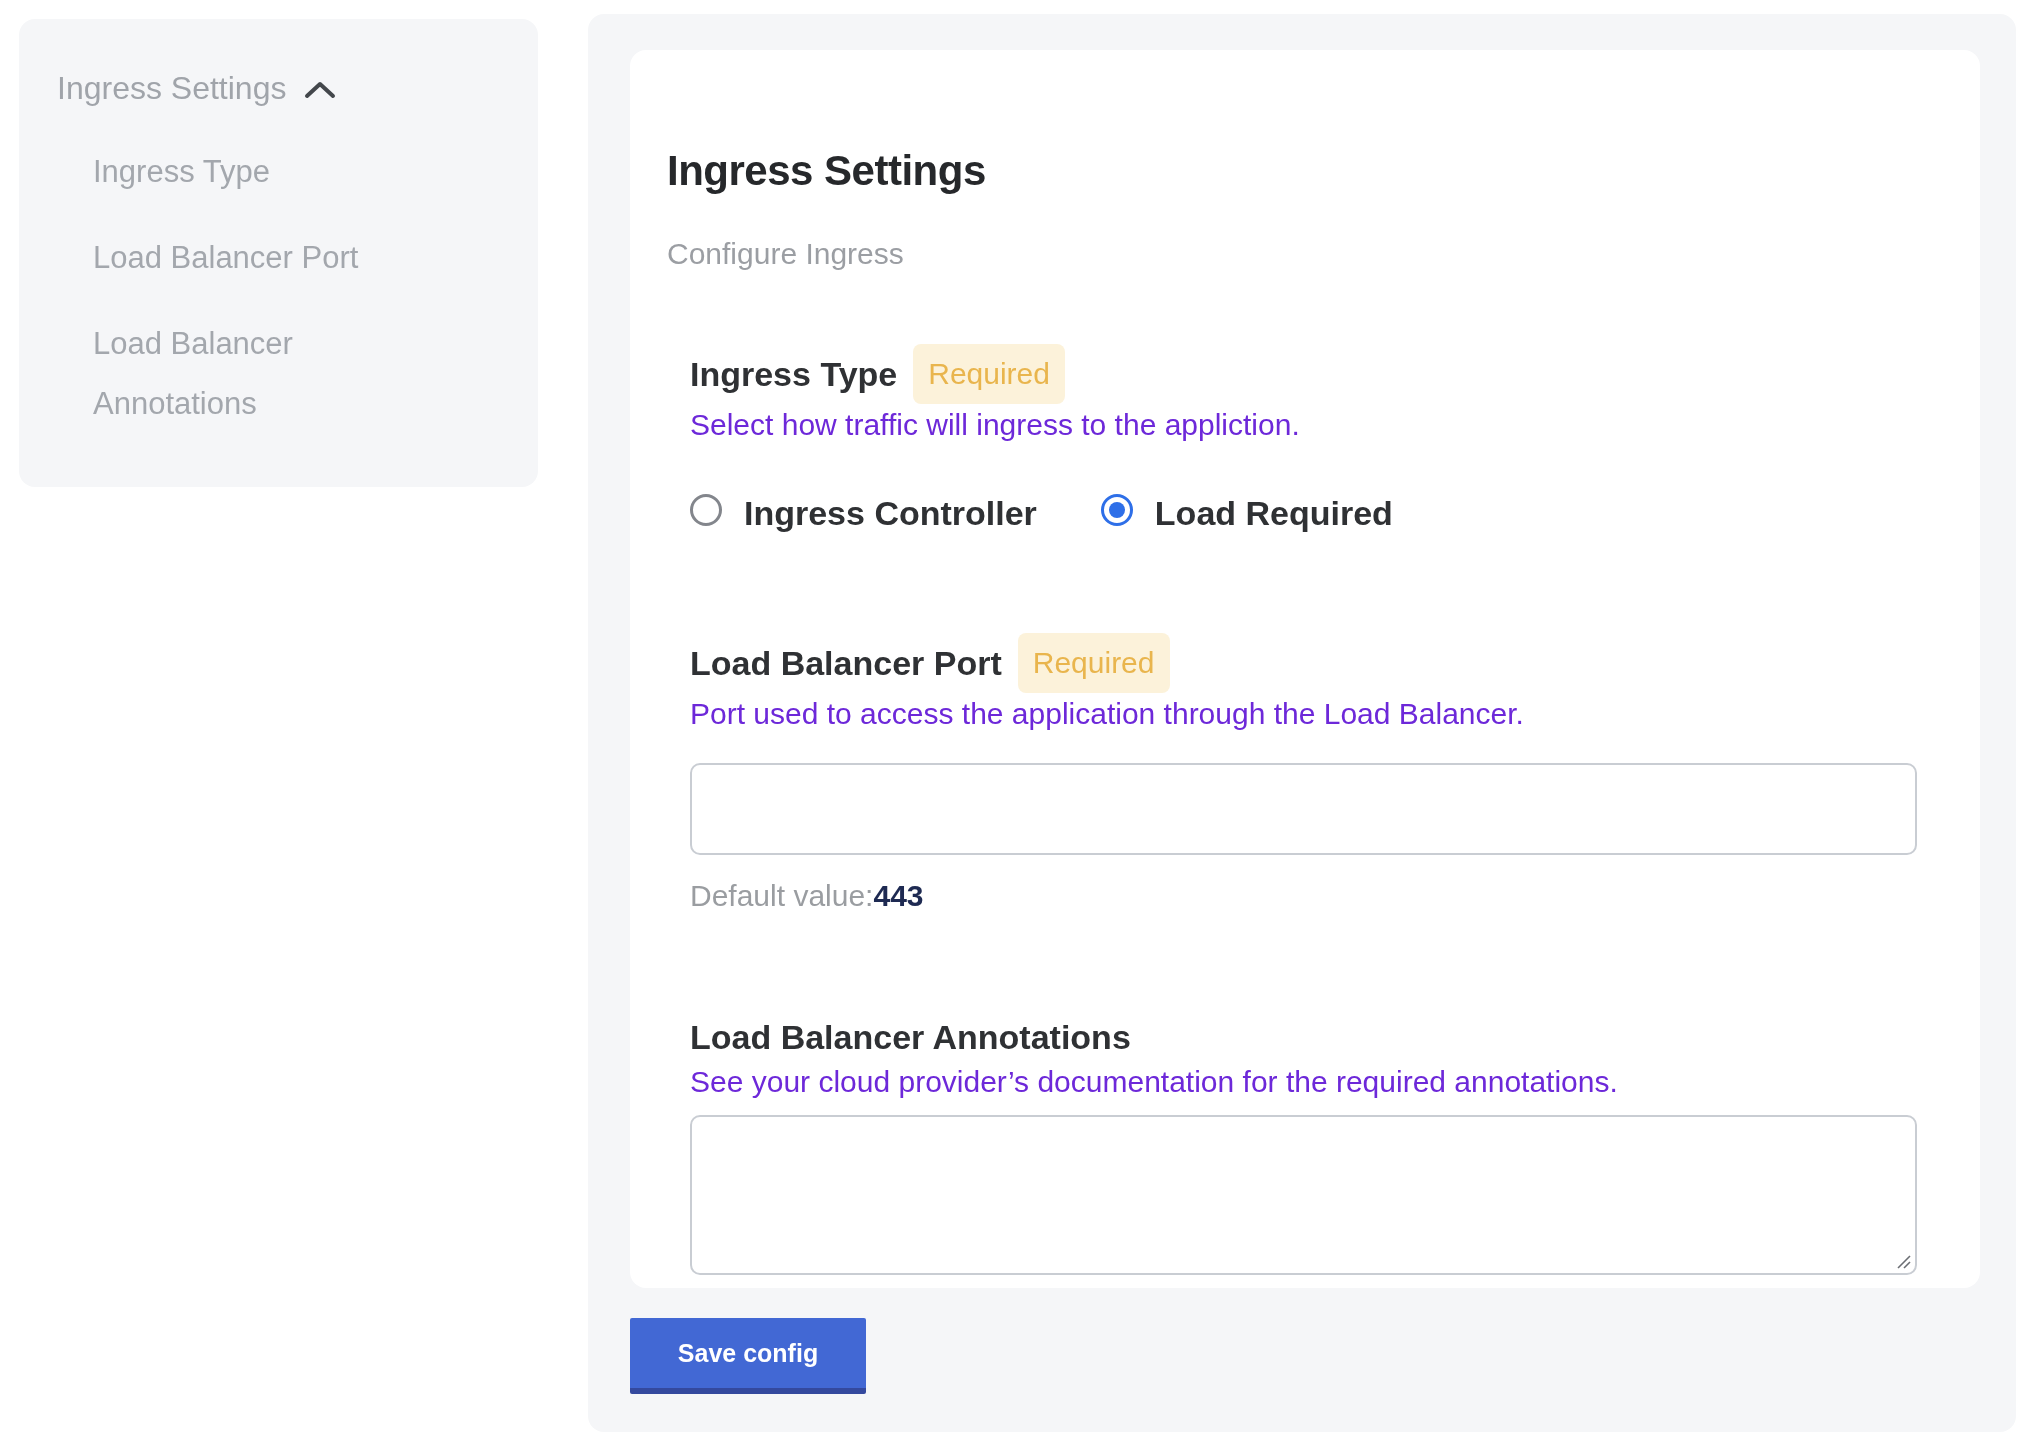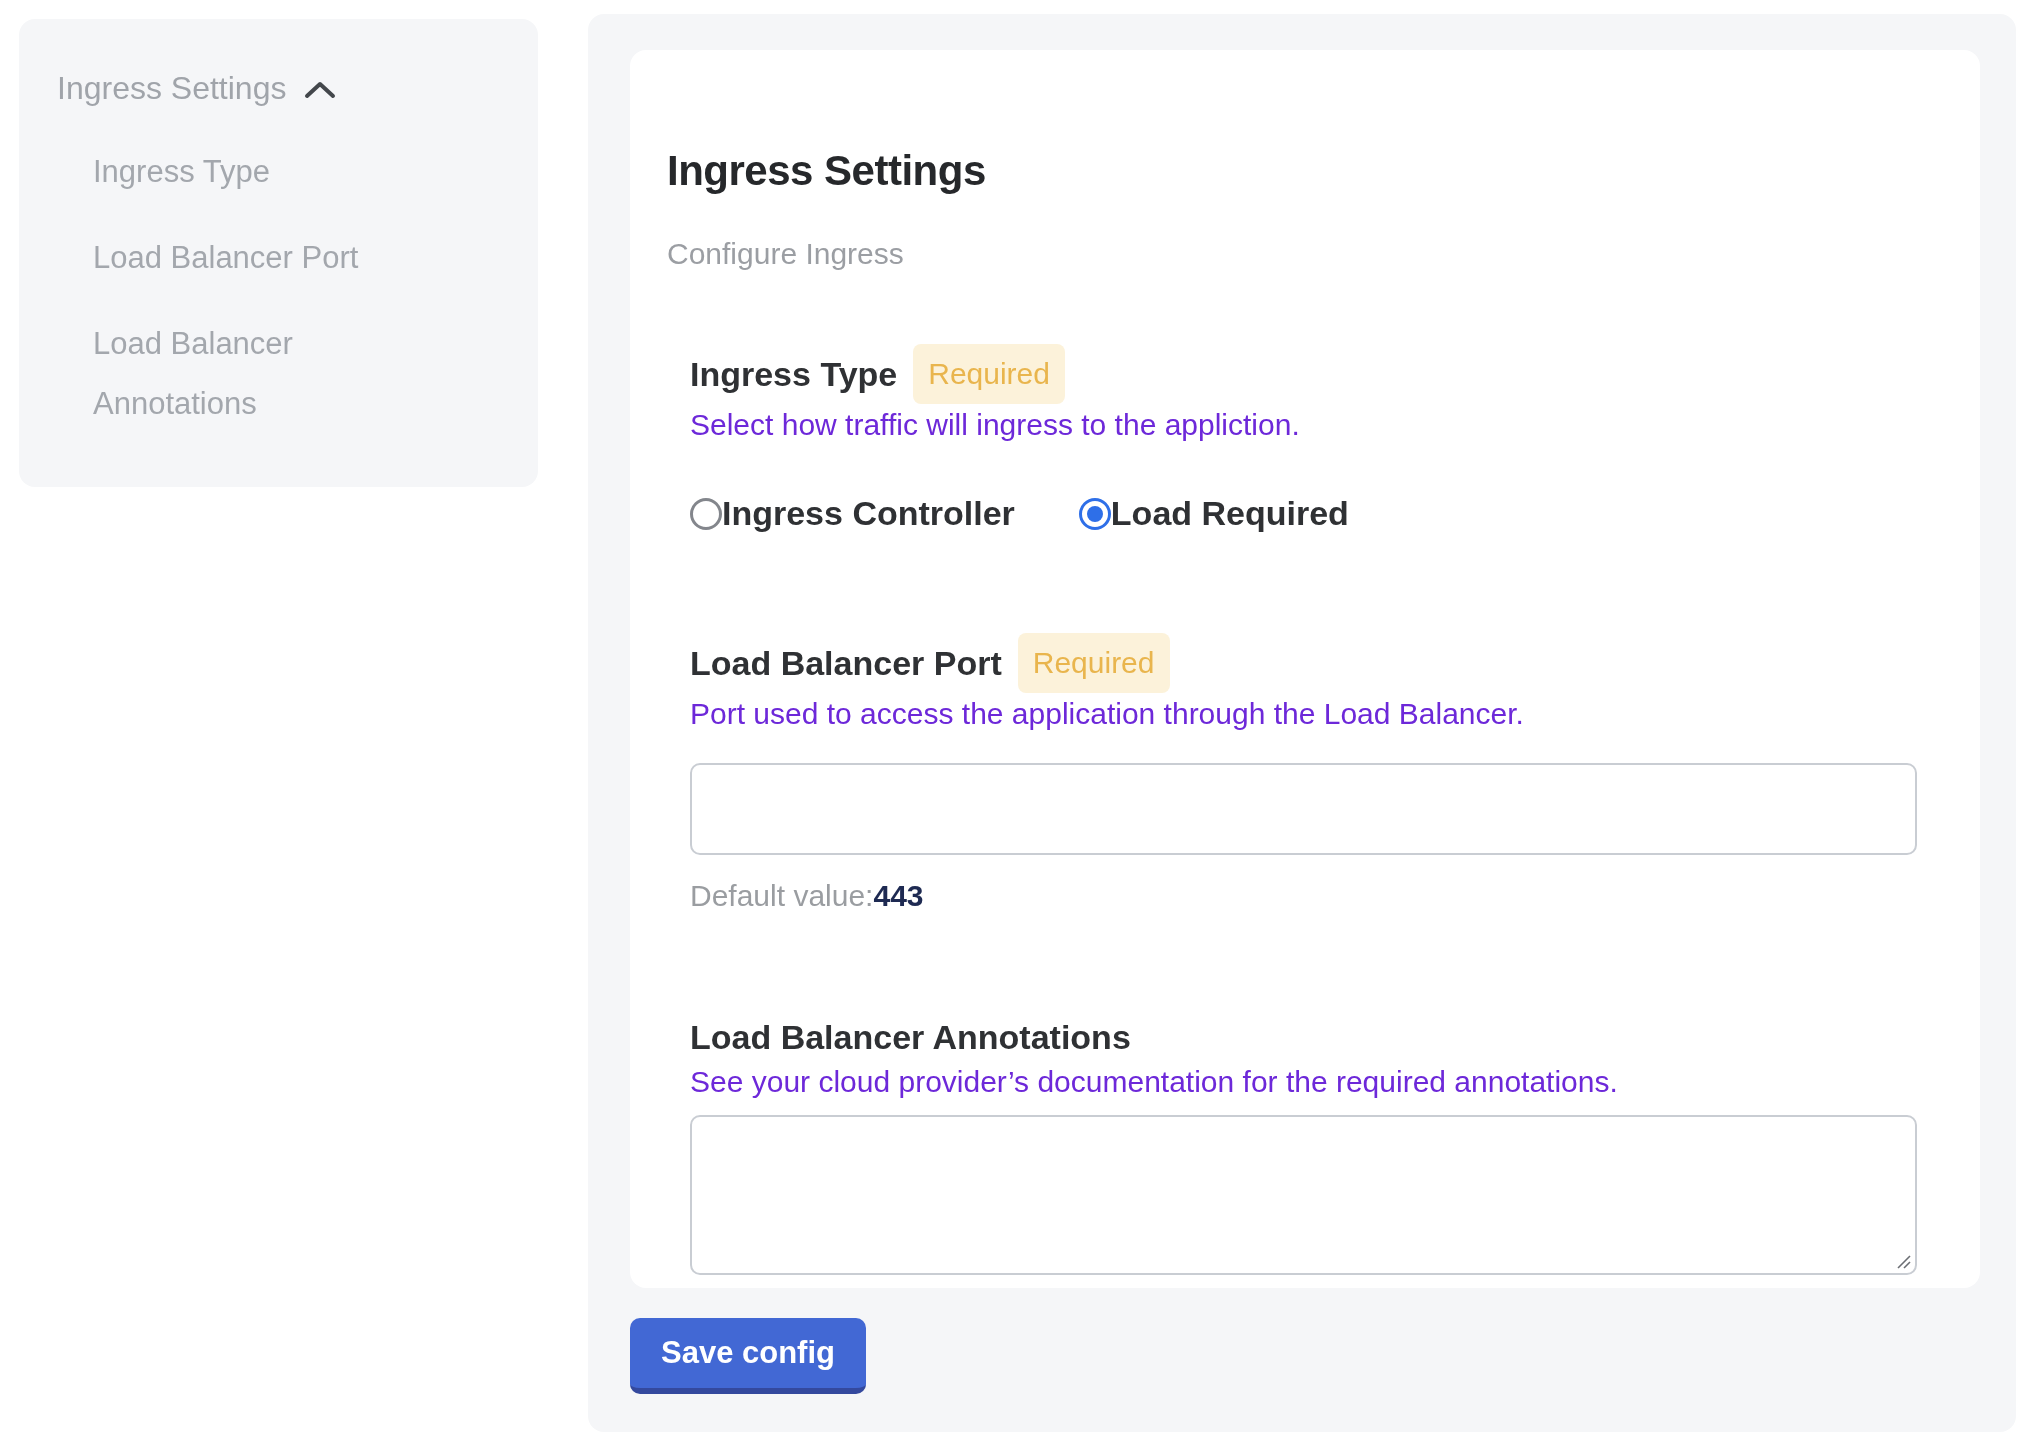--- a/index.html
+++ b/index.html
@@ -71,21 +71,21 @@
     font-size: 30px; color: var(--badge-text, #e9b54d);
     background: var(--badge-bg, #fcf2da);
     padding: 12px 15px; border-radius: 8px; line-height: 36px;
   }
   .section-desc {
     margin-top: 2px; font-size: 30px; color: #6d28d9; line-height: 38px;
   }
 
   
   .radio-row { margin-top: 50px; display: flex; align-items: center; gap: 64px; }
-  .radio-option { display: flex; align-items: center; cursor: pointer; }
+  .radio-option { display: flex; align-items: flex-start; gap: 22px; cursor: pointer; }
   .radio-circle {
     width: 32px; height: 32px; border-radius: 50%;
     border: 3px solid #83868c; background: #ffffff;
     position: relative; flex: 0 0 auto;
   }
   .radio-circle.selected { border-color: var(--radio-blue, #2e6fe8); }
   .radio-circle.selected::after {
     content: ""; position: absolute;
     left: 50%; top: 50%; transform: translate(-50%, -50%);
     width: 16px; height: 16px; border-radius: 50%;
@@ -116,22 +116,22 @@
     position: absolute; right: 5px; bottom: 5px;
     width: 20px; height: 20px; cursor: nwse-resize;
   }
 
   
   .save-button {
     position: absolute; left: 42px; top: 1304px;
     width: 236px; height: 76px;
     background: var(--primary-blue, #4268d4);
     border: none; border-bottom: 6px solid #34499e;
-    border-radius: 10px;
-    color: #ffffff; font-size: 31px; font-weight: 700;
+    border-radius: 2px;
+    color: #ffffff; font-size: 25px; font-weight: 700;
     font-family: inherit; cursor: pointer;
   }
 </style>
 </head>
 <body>
 
 <nav class="sidebar">
   <div class="sidebar-header">
     <span class="sidebar-header-label">Ingress Settings</span>
     <svg width="32" height="18" viewBox="0 0 32 18" fill="none">

